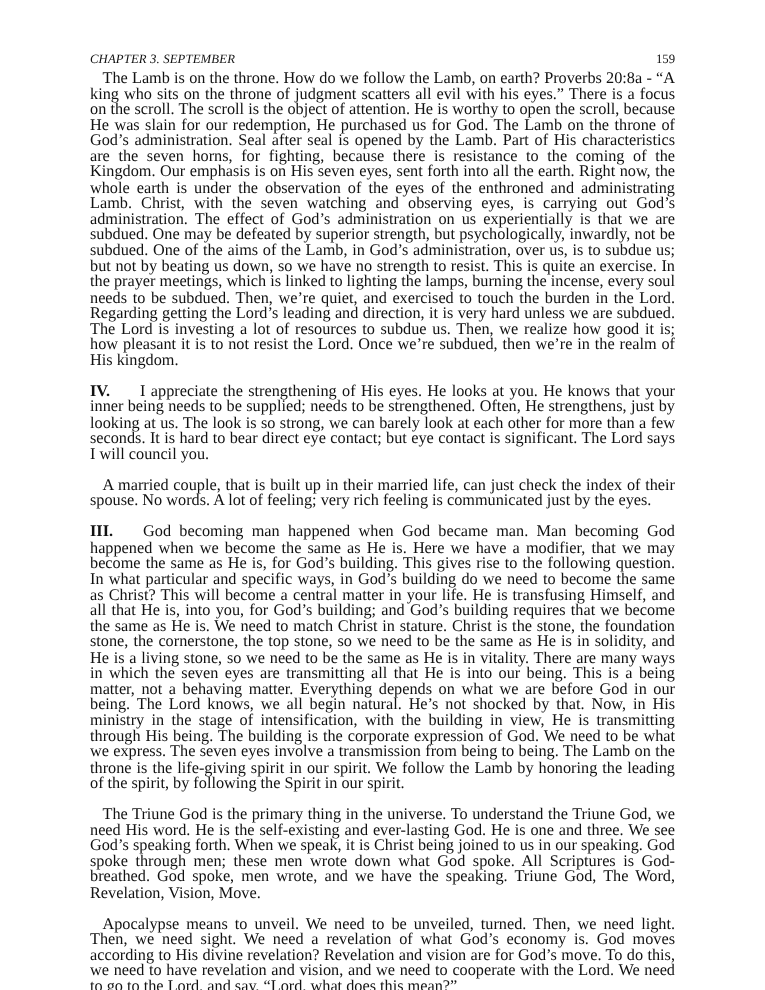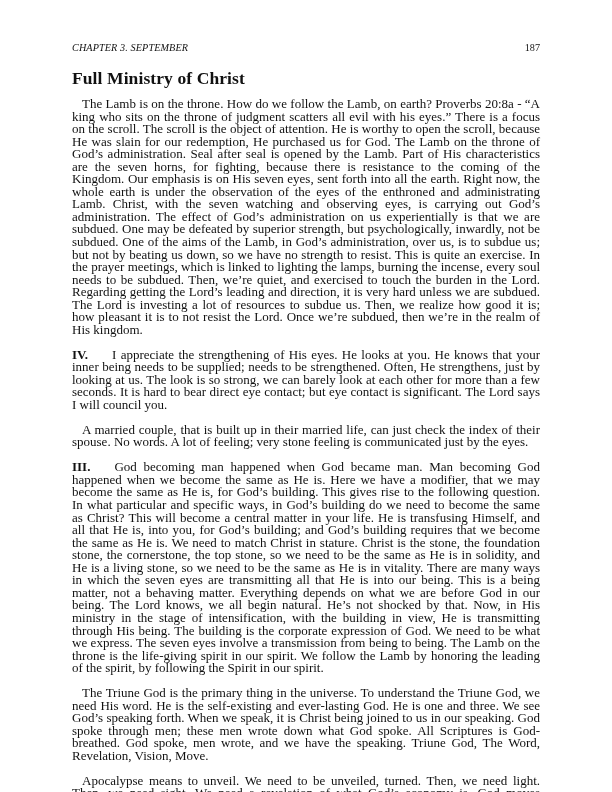--- a/index.html
+++ b/index.html
@@ -61,36 +61,35 @@
       margin-top: 14px;
       margin-bottom: 9px;
     }
   </style>
 </head>
 <body>
 
 <div class="page">
   <div class="running-header">
     <span class="chapter">CHAPTER 3.  SEPTEMBER</span>
-    <span class="page-number">187</span>
+    <span class="page-number">159</span>
   </div>
 
   <section>
-    <h2 class="section-title">Full Ministry of Christ</h2>
 
     <p class="para indent">
       <span>The Lamb is on the throne. How do we follow the Lamb, on earth? Proverbs 20:8a - “A king who sits on the throne of judgment scatters all evil with his eyes.” There is a focus on the scroll. The scroll is the object of attention. He is worthy to open the scroll, because He was slain for our redemption, He purchased us for God. The Lamb on the throne of God’s administration. Seal after seal is opened by the Lamb. Part of His characteristics are the seven horns, for fighting, because there is resistance to the coming of the Kingdom. Our emphasis is on His seven eyes, sent forth into all the earth. Right now, the whole earth is under the observation of the eyes of the enthroned and administrating Lamb. Christ, with the seven watching and observing eyes, is carrying out God’s administration. The effect of God’s administration on us experientially is that we are subdued. One may be defeated by superior strength, but psychologically, inwardly, not be subdued. One of the aims of the Lamb, in God’s administration, over us, is to subdue us; but not by beating us down, so we have no strength to resist. This is quite an exercise. In the prayer meetings, which is linked to lighting the lamps, burning the incense, every soul needs to be subdued. Then, we’re quiet, and exercised to touch the burden in the Lord. Regarding getting the Lord’s leading and direction, it is very hard unless we are subdued. The Lord is investing a lot of resources to subdue us. Then, we realize how good it is; how pleasant it is to not resist the Lord. Once we’re subdued, then we’re in the realm of His kingdom.</span>
     </p>
 
     <p class="para">
       <span class="roman">IV.</span><span>I appreciate the strengthening of His eyes. He looks at you. He knows that your inner being needs to be supplied; needs to be strengthened. Often, He strengthens, just by looking at us. The look is so strong, we can barely look at each other for more than a few seconds. It is hard to bear direct eye contact; but eye contact is significant. The Lord says I will council you.</span>
     </p>
 
     <p class="para indent">
-      <span>A married couple, that is built up in their married life, can just check the index of their spouse. No words. A lot of feeling; very stone feeling is communicated just by the eyes.</span>
+      <span>A married couple, that is built up in their married life, can just check the index of their spouse. No words. A lot of feeling; very rich feeling is communicated just by the eyes.</span>
     </p>
 
     <p class="para">
       <span class="roman">III.</span><span>God becoming man happened when God became man. Man becoming God happened when we become the same as He is. Here we have a modifier, that we may become the same as He is, for God’s building. This gives rise to the following question. In what particular and specific ways, in God’s building do we need to become the same as Christ? This will become a central matter in your life. He is transfusing Himself, and all that He is, into you, for God’s building; and God’s building requires that we become the same as He is. We need to match Christ in stature. Christ is the stone, the foundation stone, the cornerstone, the top stone, so we need to be the same as He is in solidity, and He is a living stone, so we need to be the same as He is in vitality. There are many ways in which the seven eyes are transmitting all that He is into our being. This is a being matter, not a behaving matter. Everything depends on what we are before God in our being. The Lord knows, we all begin natural. He’s not shocked by that. Now, in His ministry in the stage of intensification, with the building in view, He is transmitting through His being. The building is the corporate expression of God. We need to be what we express. The seven eyes involve a transmission from being to being. The Lamb on the throne is the life-giving spirit in our spirit. We follow the Lamb by honoring the leading of the spirit, by following the Spirit in our spirit.</span>
     </p>
   </section>
 
   <section>
 
     <p class="para indent">

